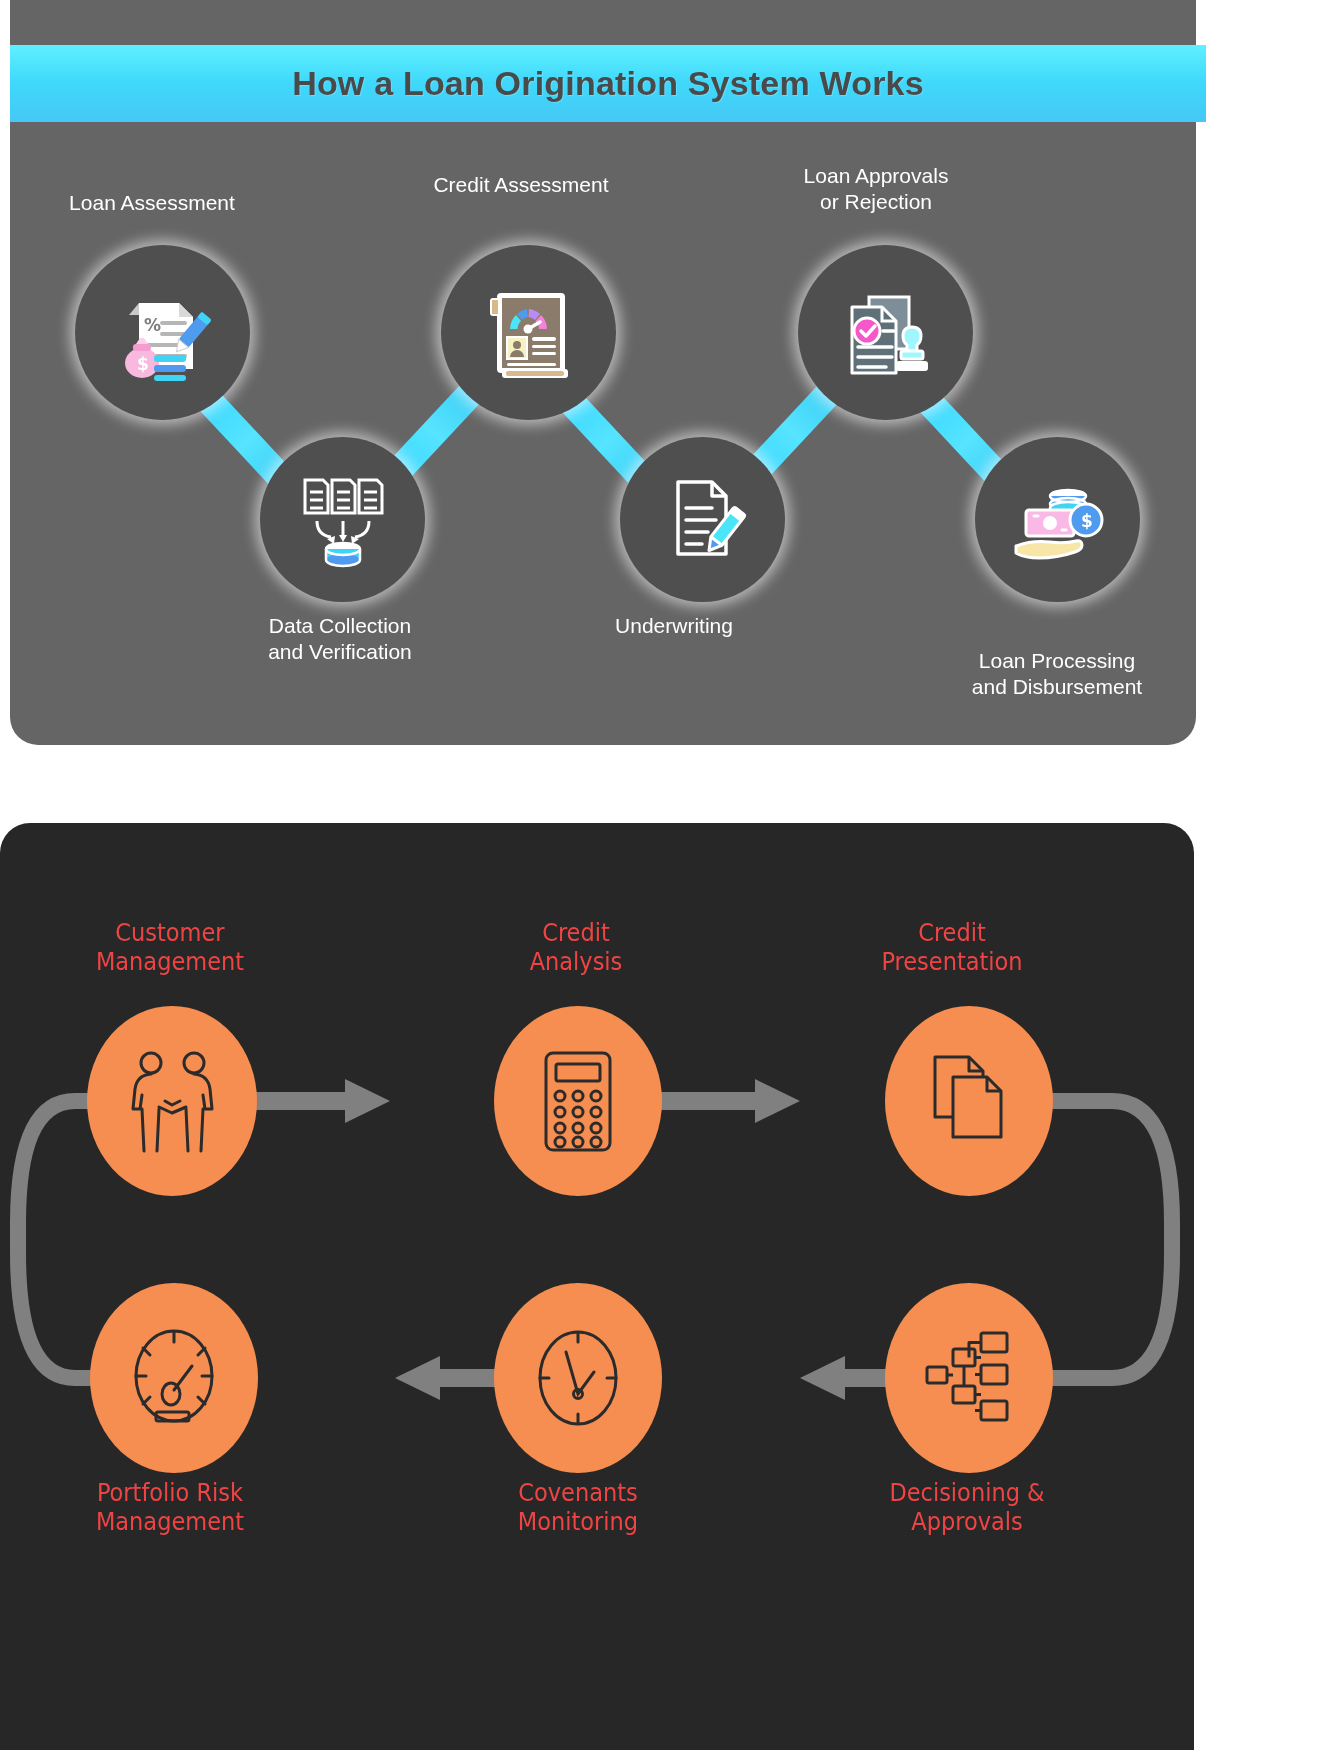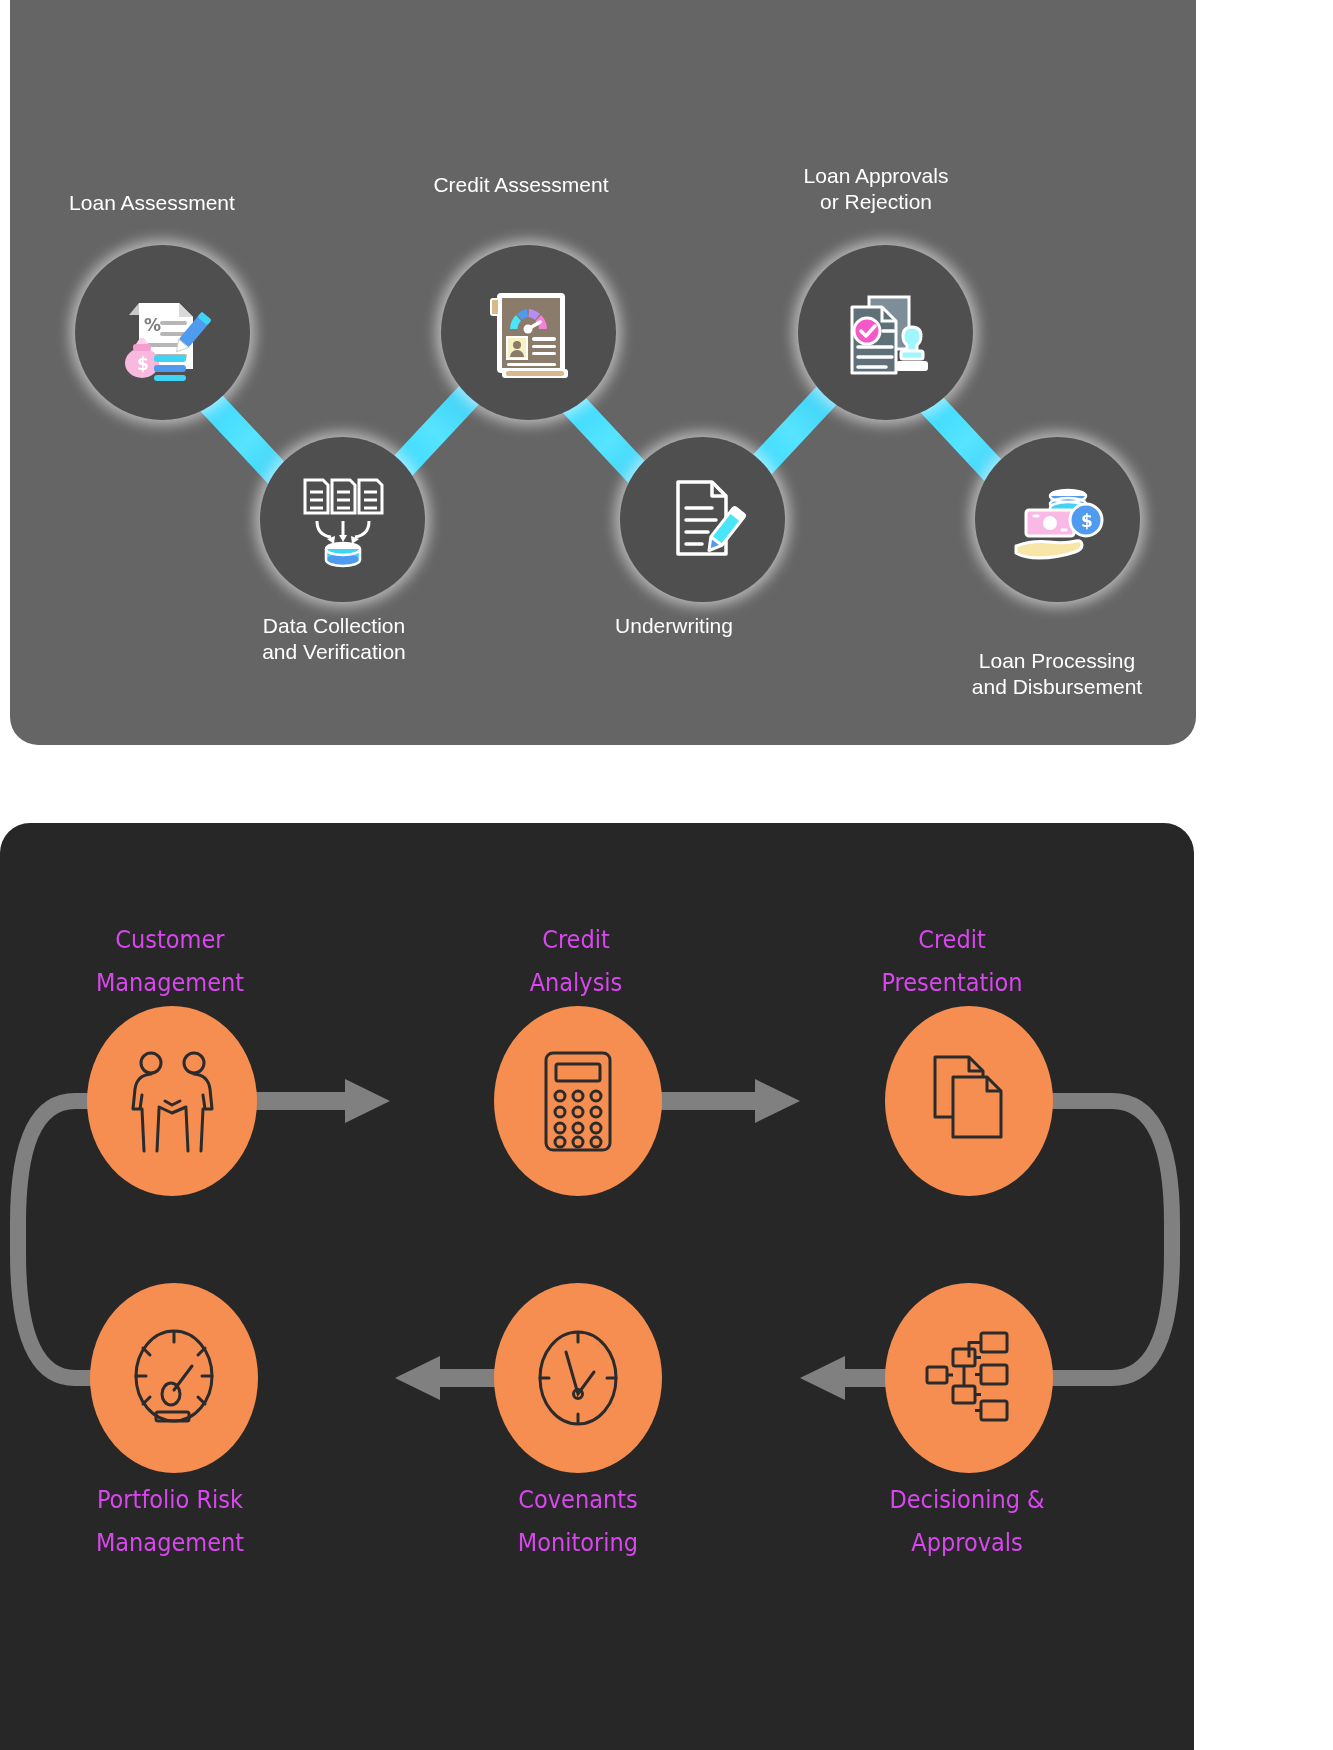--- a/index.html
+++ b/index.html
@@ -90,42 +90,45 @@
   .cycle-circle {
     position: absolute;
     border-radius: 50%;
     background: #F58E50;
     display: flex;
     align-items: center;
     justify-content: center;
   }
   .cycle-label {
     position: absolute;
-    color: #d946ef;
+    color: #ef4444;
     font-size: 25px;
-    line-height: 43px;
+    line-height: 29px;
     text-align: center;
     white-space: pre-line;
     width: 320px;
     font-family: "DejaVu Sans", "Liberation Sans", sans-serif;
     font-stretch: condensed;
   }
   svg { display: block; overflow: visible; }
   .arrow-layer {
     position: absolute;
     left: 0; top: 0;
     width: 1194px; height: 927px;
     pointer-events: none;
   }
 </style>
 </head>
 <body>
 
 <div class="top-panel">
 
+  <div class="title-banner">
+    <span class="title-text">How a Loan Origination System Works</span>
+  </div>
 
   <div class="connector" style="left:197px; top:385px; width:118px; transform:rotate(47deg);"></div>
   <div class="connector" style="left:384px; top:462px; width:118px; transform:rotate(-47deg);"></div>
   <div class="connector" style="left:558px; top:385px; width:118px; transform:rotate(47deg);"></div>
   <div class="connector" style="left:742px; top:462px; width:118px; transform:rotate(-47deg);"></div>
   <div class="connector" style="left:916px; top:385px; width:118px; transform:rotate(47deg);"></div>
 
   <div class="node">
     <div class="node-label" style="left:-8px; top:190px;">Loan Assessment</div>
     <div class="node-circle" style="left:65px; top:245px; width:175px; height:175px;">
@@ -183,21 +186,21 @@
             <ellipse cx="52" cy="81" rx="17" ry="6" fill="#ffffff"></ellipse>
             <rect x="35" y="81" width="34" height="11" fill="#3fd3f5"></rect>
             <ellipse cx="52" cy="92" rx="17" ry="6" fill="#4e9bf0"></ellipse>
             <path d="M35 81 v11 M69 81 v11" stroke="#ffffff" stroke-width="2.5" fill="none"></path>
             <ellipse cx="52" cy="81" rx="17" ry="6" fill="none" stroke="#ffffff" stroke-width="2.5"></ellipse>
             <path d="M35 92 a17 6 0 0 0 34 0" fill="none" stroke="#ffffff" stroke-width="2.5"></path>
           </g>
         </svg>
       </span>
     </div>
-    <div class="node-label" style="left:174px; top:613px;">Data Collection
+    <div class="node-label" style="left:180px; top:613px;">Data Collection
 and Verification</div>
   </div>
 
   <div class="node">
     <div class="node-label" style="left:361px; top:172px;">Credit Assessment</div>
     <div class="node-circle" style="left:431px; top:245px; width:175px; height:175px;">
       <span>
         <svg width="100" height="104" viewBox="0 0 100 104">
           <g>
             <rect x="18" y="12" width="68" height="80" rx="4" fill="#ffffff"></rect>

